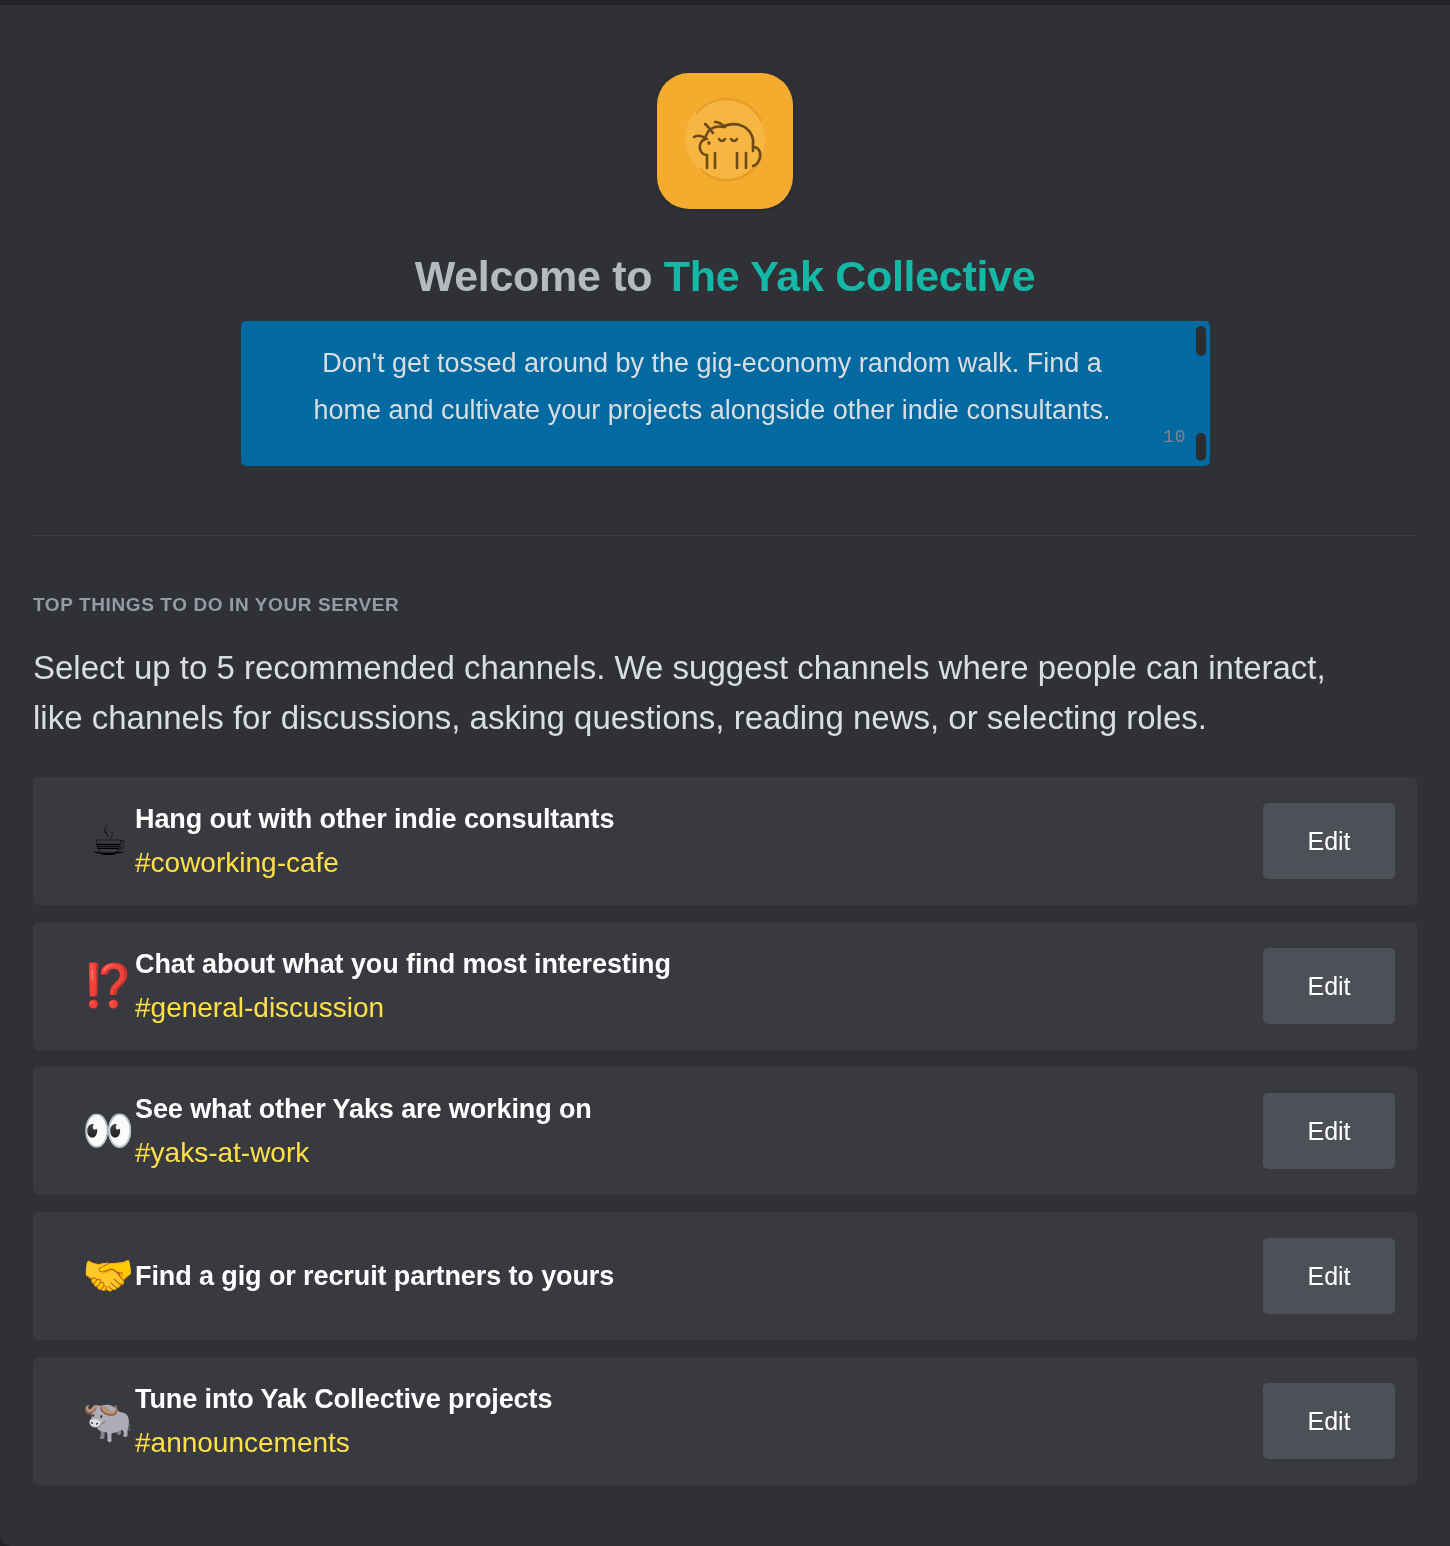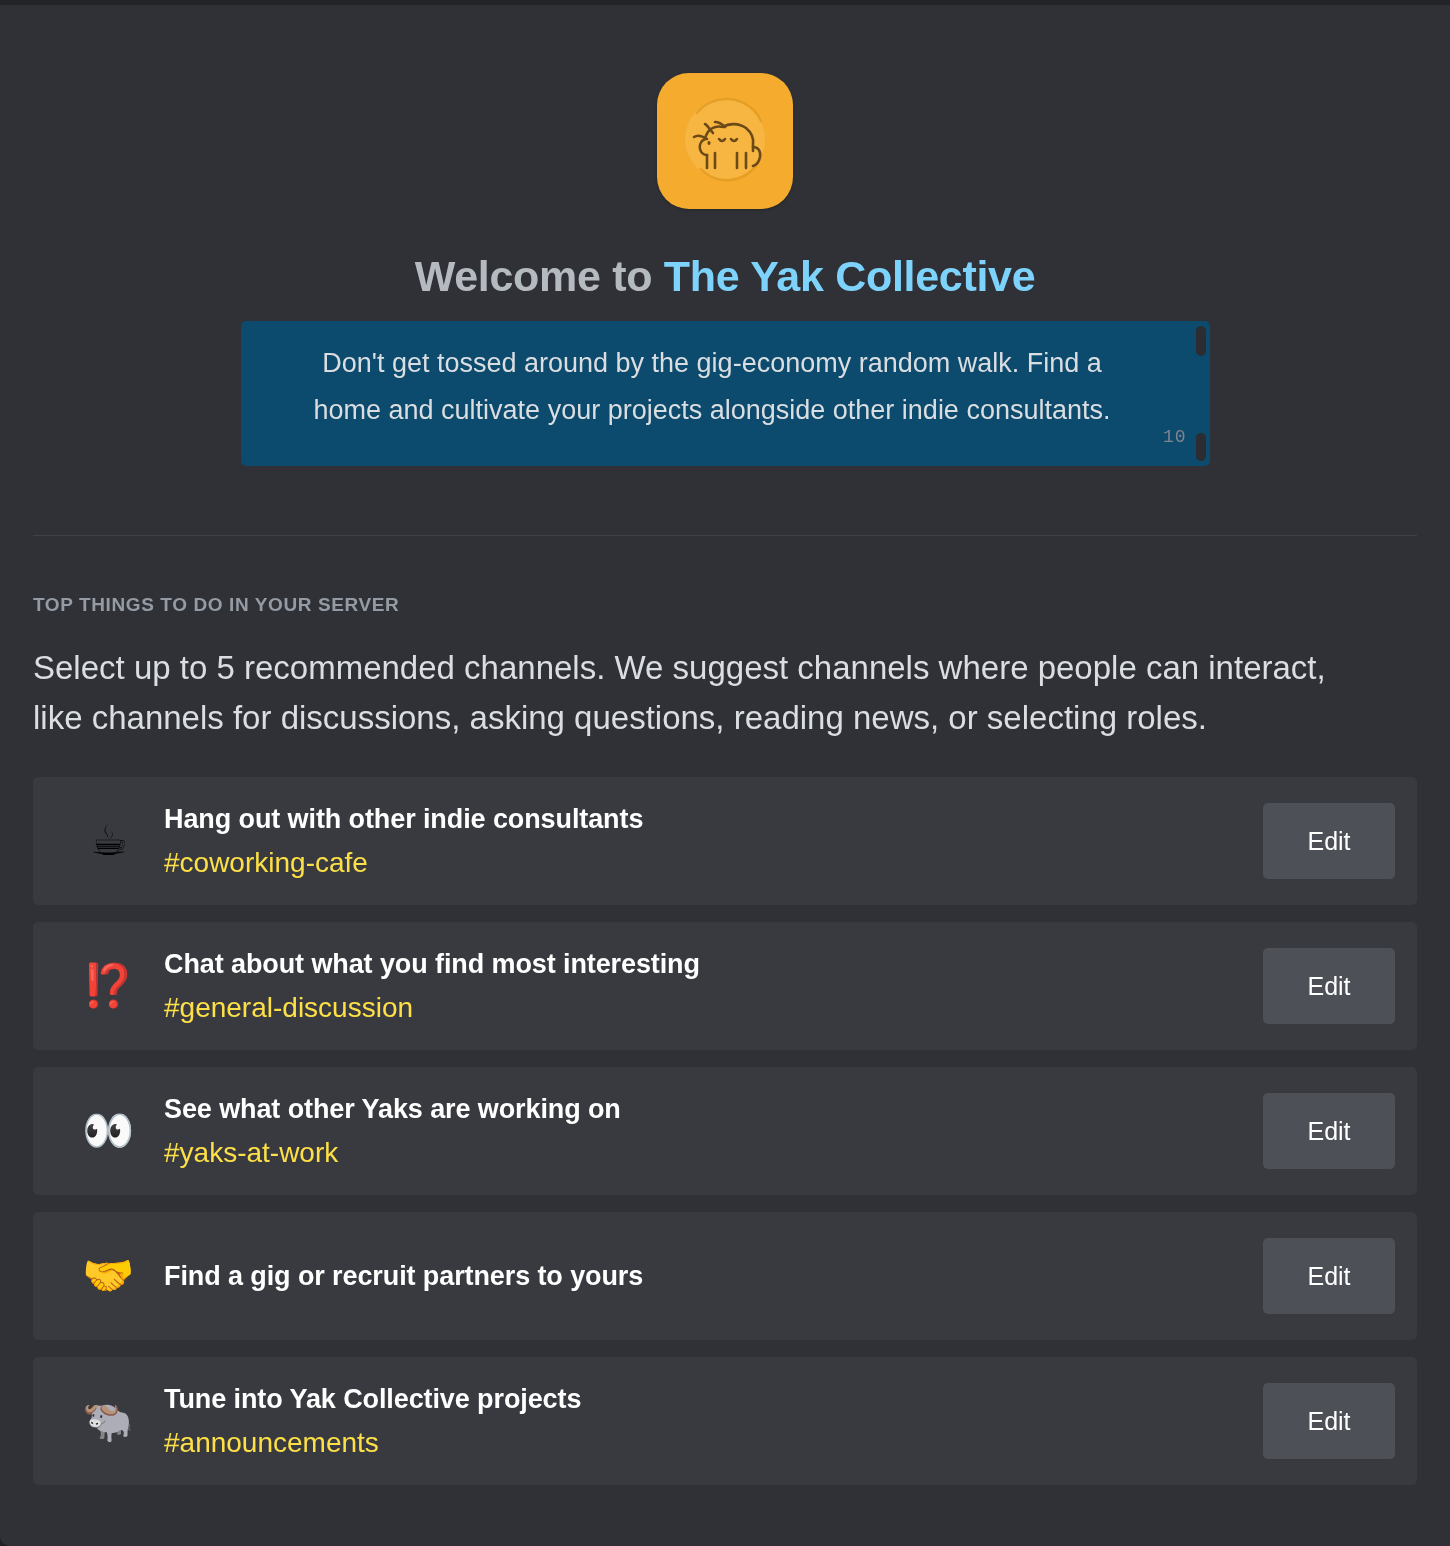--- a/index.html
+++ b/index.html
@@ -54,33 +54,33 @@
   .server-icon svg { display: block; width: 136px; height: 136px; }
 
   .welcome-title {
     margin-top: 43px;
     font-size: 43px;
     font-weight: bold;
     line-height: 1.12;
     letter-spacing: -0.3px;
     color: #b5bac1;
   }
-  .welcome-title .server-name { color: #7dd3fc; text-align: center; }
+  .welcome-title .server-name { color: #14b8a6; text-align: center; }
 
   
   .desc-wrap {
     width: 969px;
     margin: 21px auto 0 auto;
     position: relative;
   }
 
   .desc-box {
     width: 969px;
     height: 145px;
-    background: #0c4a6e;
+    background: #0369a1;
     border-radius: 5px;
     padding: 19px 72px 16px 46px;
     text-align: center;
     font-size: 27px;
     line-height: 1.72;
     color: #dbdee1;
     position: relative;
     overflow: hidden;
   }
 
@@ -158,21 +158,20 @@
     height: 52px;
     display: flex;
     align-items: center;
     justify-content: center;
     font-size: 42px;
     line-height: 1;
   }
 
   .row-text {
     flex: 1;
-    margin-left: 29px;
     min-width: 0;
   }
 
   .row-title {
     font-size: 27px;
     font-weight: bold;
     color: #ffffff;
     line-height: 1.2;
     letter-spacing: -0.1px;
   }

